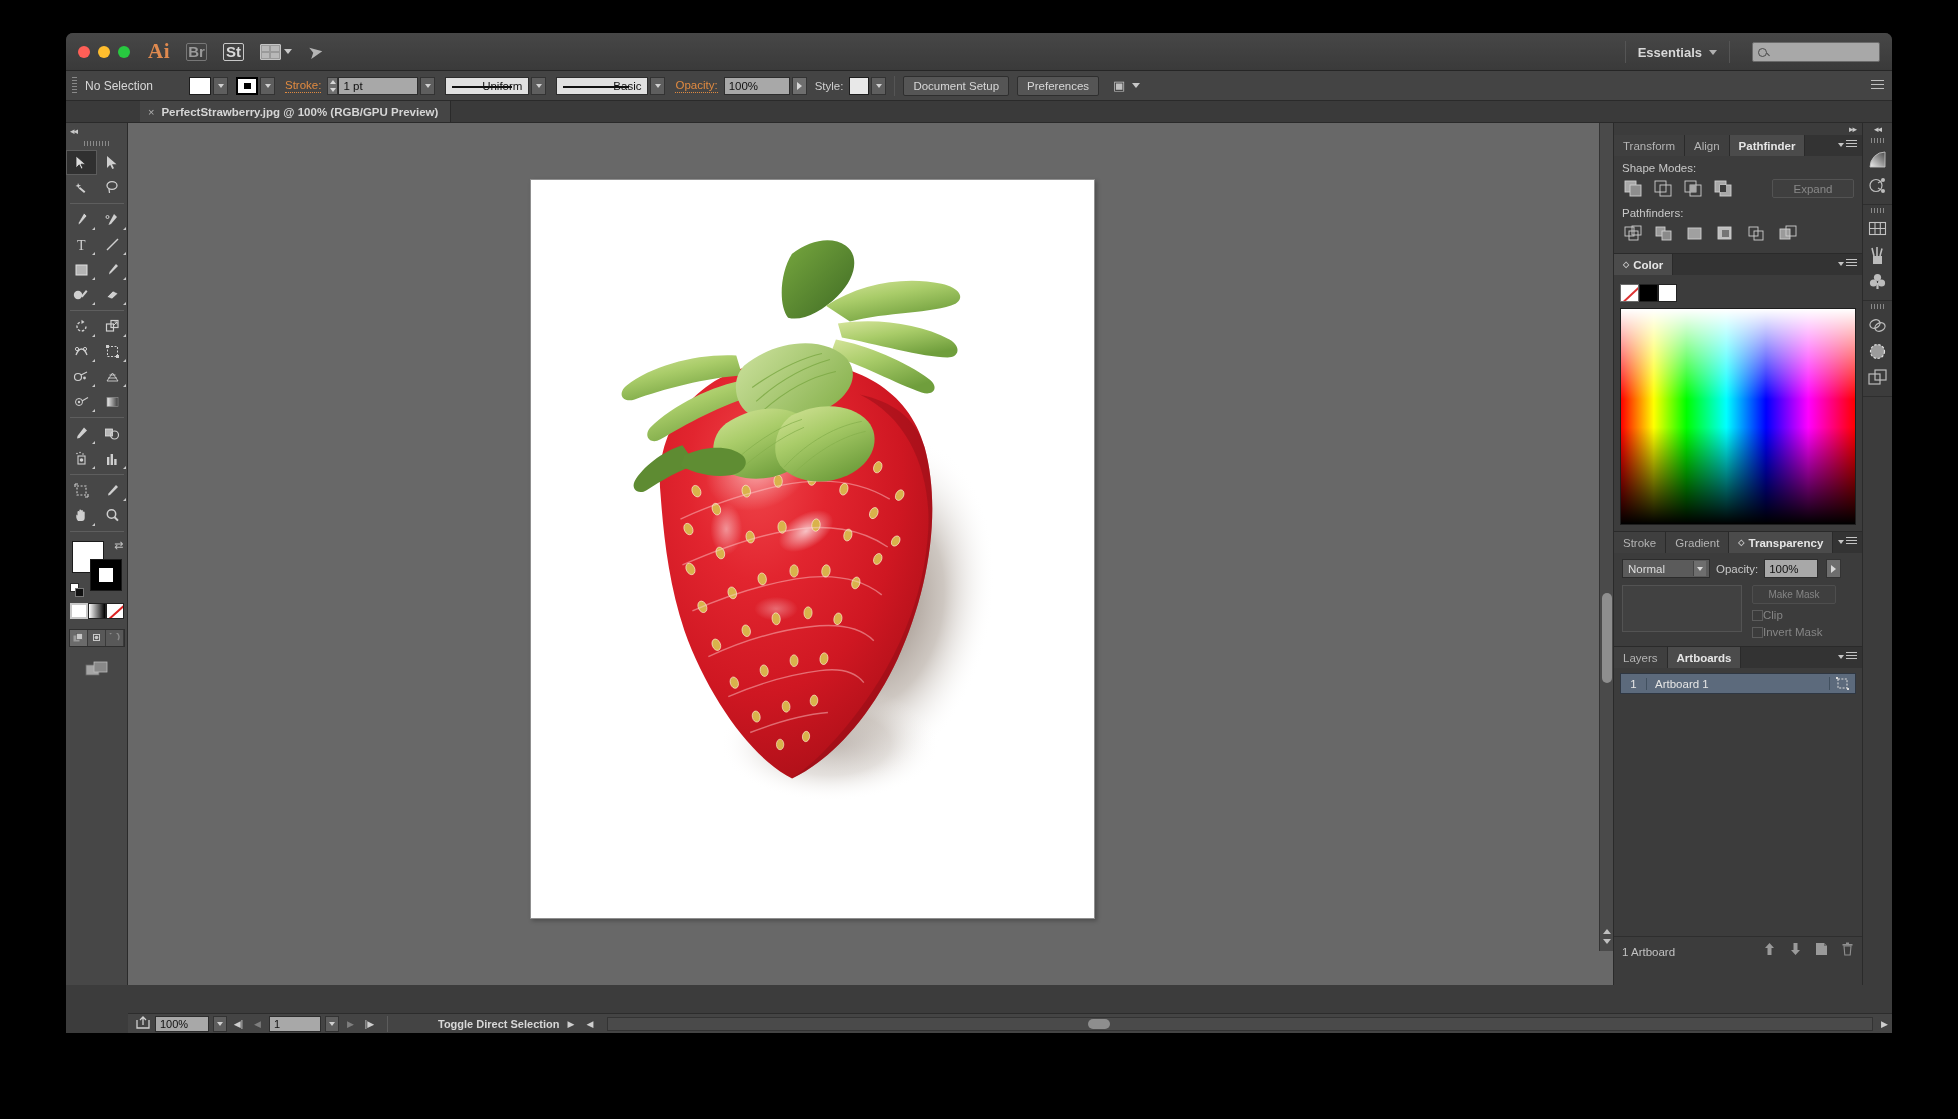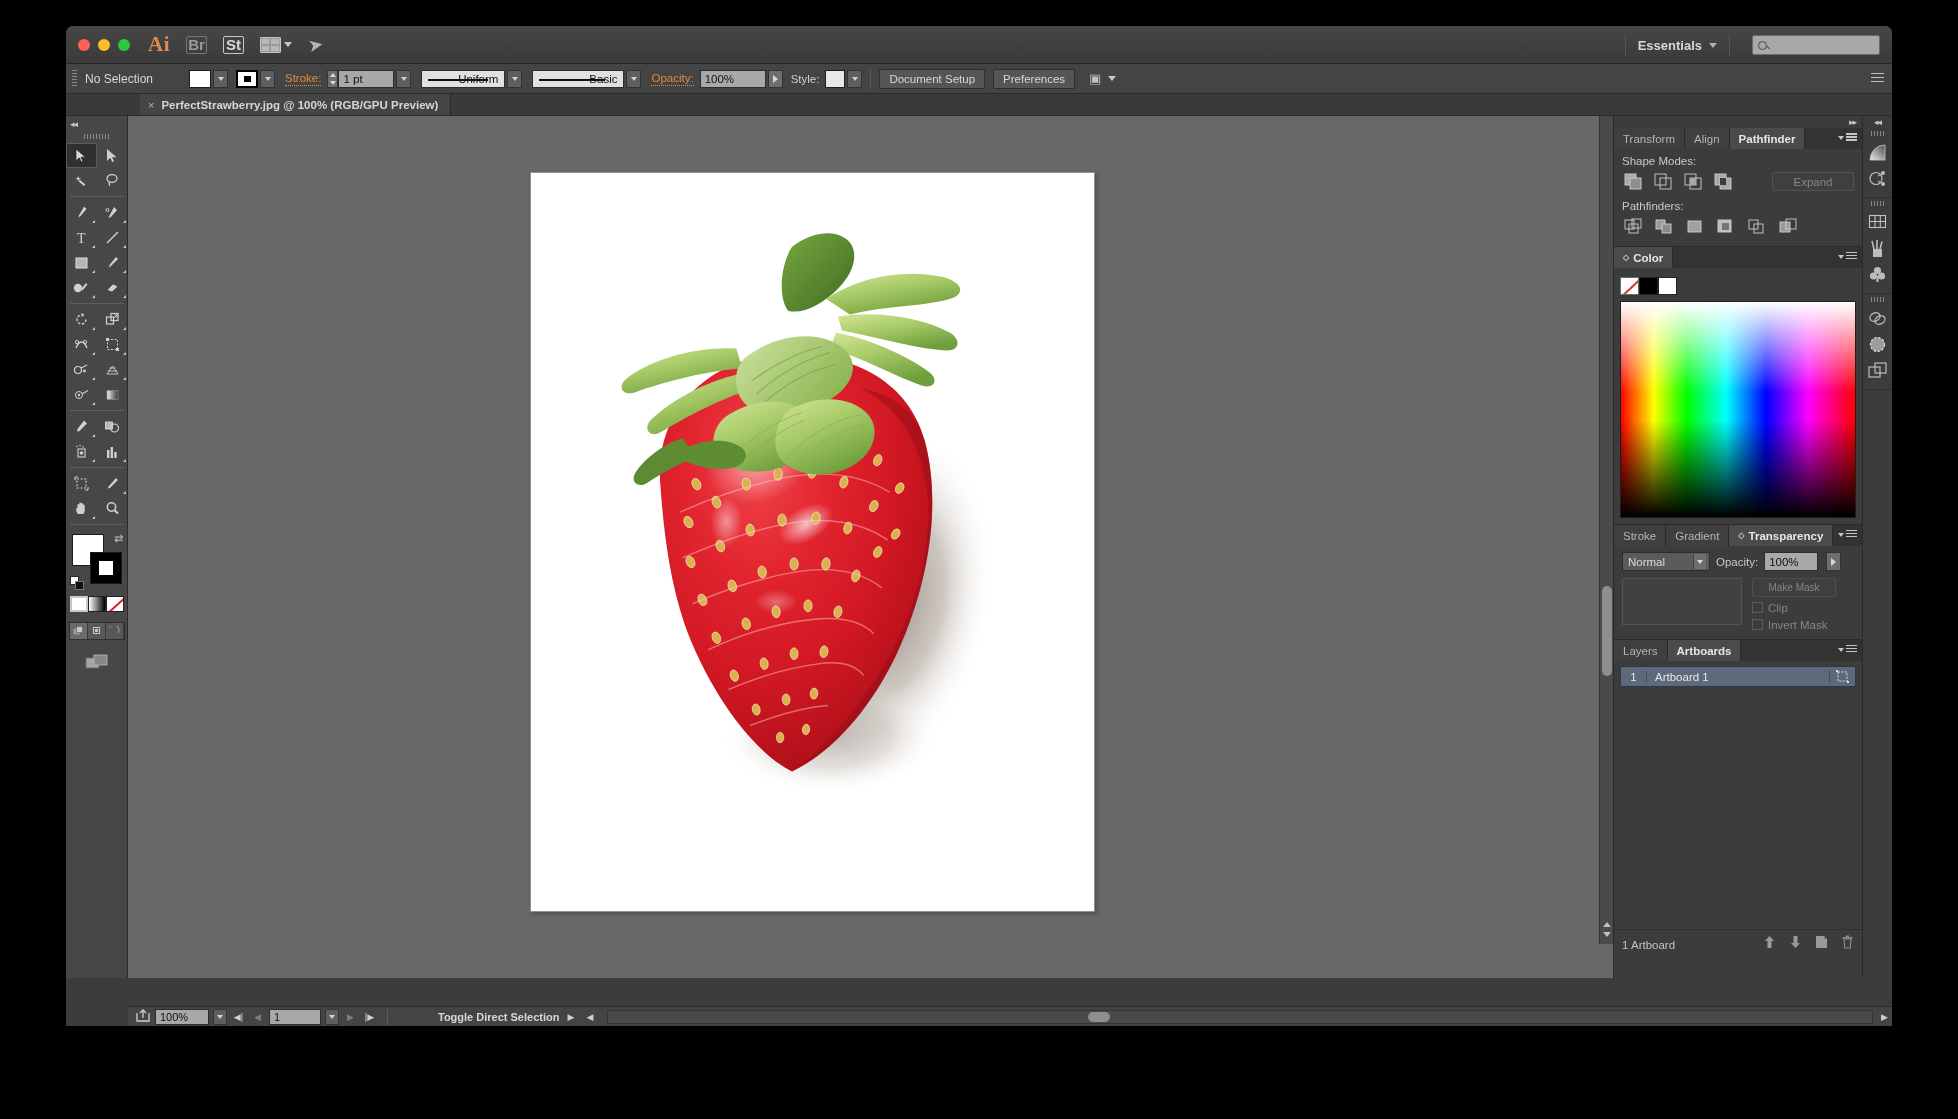--- a/index.html
+++ b/index.html
@@ -2,21 +2,21 @@
 <html><head>
 <meta charset="utf-8">
 <style>
   * { box-sizing: border-box; margin: 0; padding: 0; }
   html, body {
     width: 1958px; height: 1119px;
     background: #000; overflow: hidden;
     font-family: "Liberation Sans", sans-serif;
   }
   .app {
-    position: absolute; left: 66px; top: 26px;
+    position: absolute; left: 66px; top: 33px;
     width: 1826px; height: 1000px;
     background: #3c3c3c;
     border-radius: 7px 7px 0 0;
     overflow: hidden;
     box-shadow: 0 6px 30px rgba(0,0,0,0.8);
   }
 
   
   .titlebar {
     height: 38px; width: 100%;
@@ -236,21 +236,21 @@
   .row { display: flex; align-items: center; gap: 6px; margin-bottom: 7px; }
   .sel-box { width: 88px; height: 19px; background: #5b5b5b; border: 1px solid #2c2c2c; color: #ddd;
     font-size: 11.5px; display: flex; align-items: center; padding: 0 5px; position: relative; }
   .sel-box .cc { position: absolute; right: 3px; width: 13px; height: 15px; background: #6e6e6e; border-left: 1px solid #444;
     display: flex; align-items: center; justify-content: center; }
   .sel-box .cc:after { content:''; width:0;height:0;border-left:3.5px solid transparent;border-right:3.5px solid transparent;border-top:4px solid #dcdcdc; }
   .lbl { color: #c8c8c8; font-size: 11.5px; }
   .thumbbox { width: 120px; height: 47px; border: 1px solid #535353; background: #414141; }
   .dim-btn { width: 84px; height: 19px; border: 1px solid #4e4e4e; border-radius: 2px; background: #3f3f3f;
     color: #858585; font-size: 10px; display: flex; align-items: center; justify-content: center; }
-  .ckrow { display: flex; gap: 5px; margin-top: 5px; color: #858585; font-size: 11.5px; }
+  .ckrow { display: flex; align-items: center; margin-top: 5px; color: #858585; font-size: 11.5px; }
   .ck { width: 11px; height: 11px; border: 1px solid #5c5c5c; background: #3c3c3c; }
   .ab-list { height: 268px; padding: 5px 6px; }
   .ab-row {
     height: 21px; background: #5c6a7c; border: 1px solid #2f3742;
     display: flex; align-items: center; color: #e6e6e6; font-size: 11.5px;
   }
   .ab-row .num { width: 26px; text-align: center; border-right: 1px solid #41505f; }
   .ab-row .nm { flex: 1; padding-left: 8px; }
   .ab-row .ic { width: 26px; display: flex; align-items: center; justify-content: center; border-left: 1px solid #41505f; }
   .ab-foot { height: 22px; border-top: 1px solid #2e2e2e; display: flex; align-items: flex-end;
@@ -308,21 +308,21 @@
     <div style="width:8px"></div>
     <div class="swatch-stroke">
         <i></i>
       </div>
     <div class="mini-caret"></div>
     <div class="lbl-orange">Stroke:</div>
     <div class="spin">
         <i></i>
         <i></i>
       </div>
-    <div class="field" style="width:56px">1 pt</div>
+    <div class="field" style="width:80px">1 pt</div>
     <div class="mini-caret"></div>
     <div style="width:10px"></div>
     <div class="light-field" style="width:84px">
       <span class="dash"></span>
       <span>Uniform</span>
     </div>
     <div class="mini-caret"></div>
     <div style="width:10px"></div>
     <div class="light-field" style="width:92px">
       <span class="dash" style="width:66px"></span>

